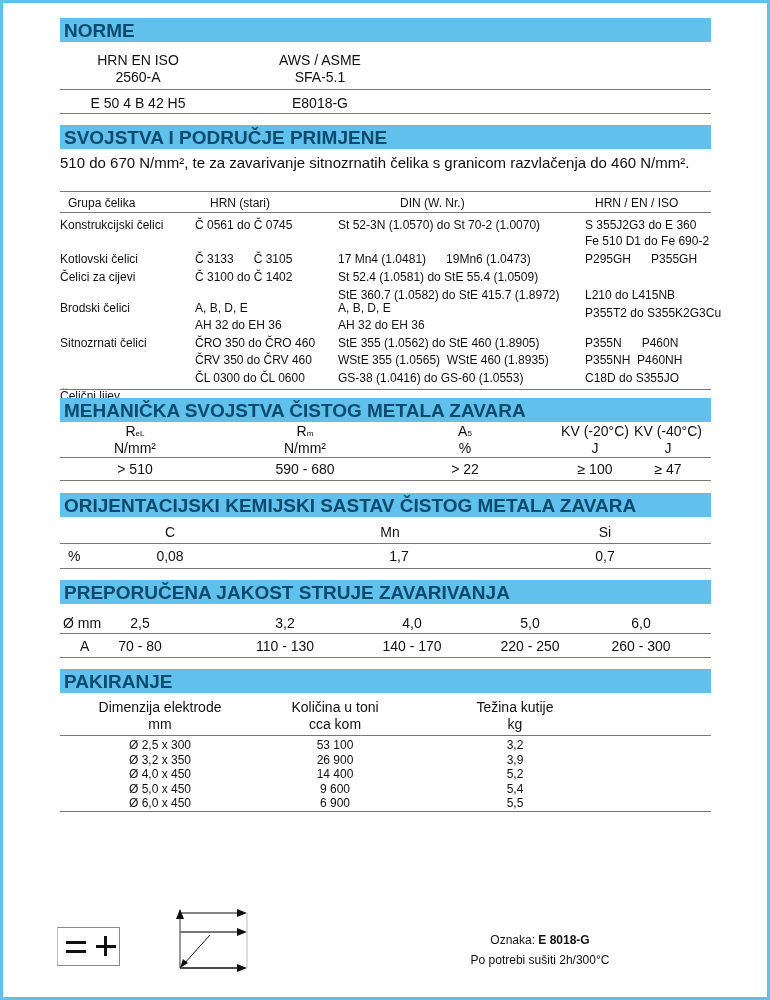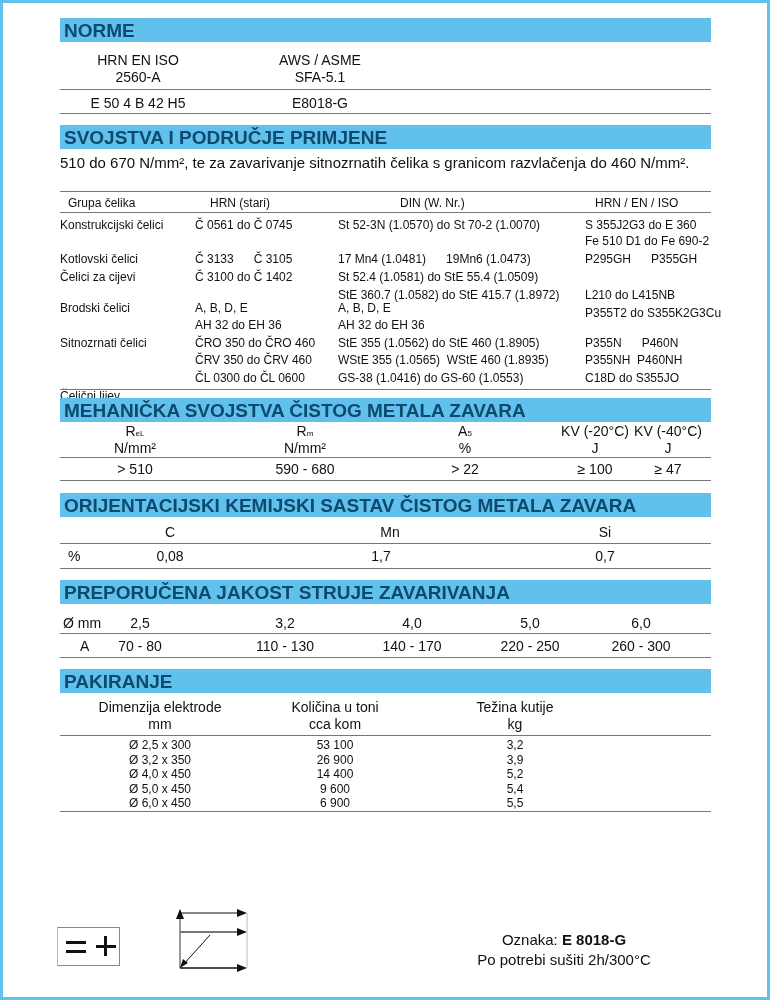--- a/index.html
+++ b/index.html
@@ -98,21 +98,21 @@
   </div>
 <div class="rule" style="top:457px;"></div>
 <div class="rule" style="top:480px;"></div>
 
 <div class="hdr" style="top:493px;">ORIJENTACIJSKI KEMIJSKI SASTAV ČISTOG METALA ZAVARA</div>
 <div class="abs t14" style="left:68px;top:548px;">%</div>
 <div id="chem-cols">
     <div class="abs c t14" style="left:120px;top:524px;width:100px;">C</div>
     <div class="abs c t14" style="left:120px;top:548px;width:100px;">0,08</div>
     <div class="abs c t14" style="left:340px;top:524px;width:100px;">Mn</div>
-    <div class="abs c t14" style="left:331px;top:548px;width:100px;">1,7</div>
+    <div class="abs c t14" style="left:349px;top:548px;width:100px;">1,7</div>
     <div class="abs c t14" style="left:555px;top:524px;width:100px;">Si</div>
     <div class="abs c t14" style="left:555px;top:548px;width:100px;">0,7</div>
   </div>
 <div class="rule" style="top:543px;"></div>
 <div class="rule" style="top:568px;"></div>
 
 <div class="hdr" style="top:580px;">PREPORUČENA JAKOST STRUJE ZAVARIVANJA</div>
 <div class="abs t14" style="left:63px;top:615px;">Ø mm</div>
 <div class="abs t14" style="left:80px;top:638px;">A</div>
 <div id="cur-cols">
@@ -171,16 +171,16 @@
   <polygon points="62,4 72,8 62,12" fill="#111"></polygon>
   <polygon points="1,14 5,4 9,14" fill="#111"></polygon>
   <line x1="5" y1="27" x2="65" y2="27" stroke="#777" stroke-width="2"></line>
   <polygon points="62,23 72,27 62,31" fill="#111"></polygon>
   <line x1="5" y1="63" x2="65" y2="63" stroke="#111" stroke-width="1.5"></line>
   <polygon points="62,59 72,63 62,67" fill="#111"></polygon>
   <line x1="72" y1="8" x2="72" y2="63" stroke="#bbb" stroke-width="1"></line>
   <line x1="35" y1="30" x2="8" y2="60" stroke="#111" stroke-width="1"></line>
   <polygon points="5,63 8,54 13,58" fill="#111"></polygon>
 </svg>
-<div class="abs c" style="left:444px;top:930px;width:240px;font-size:15px;line-height:20px;">
+<div class="abs c" style="left:420px;top:930px;width:240px;font-size:12px;line-height:20px;">
   <div><span>Oznaka: </span><b>E 8018-G</b></div>
   <div>Po potrebi sušiti 2h/300°C</div>
 </div>
 
 </body></html>

